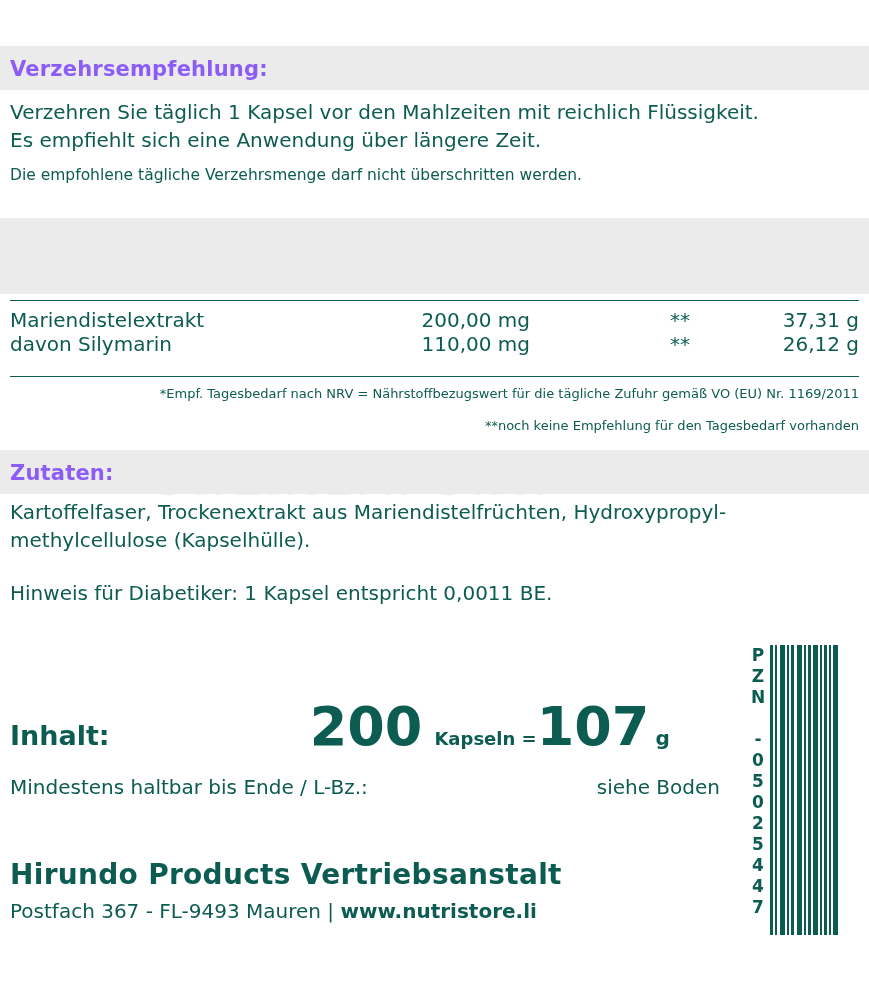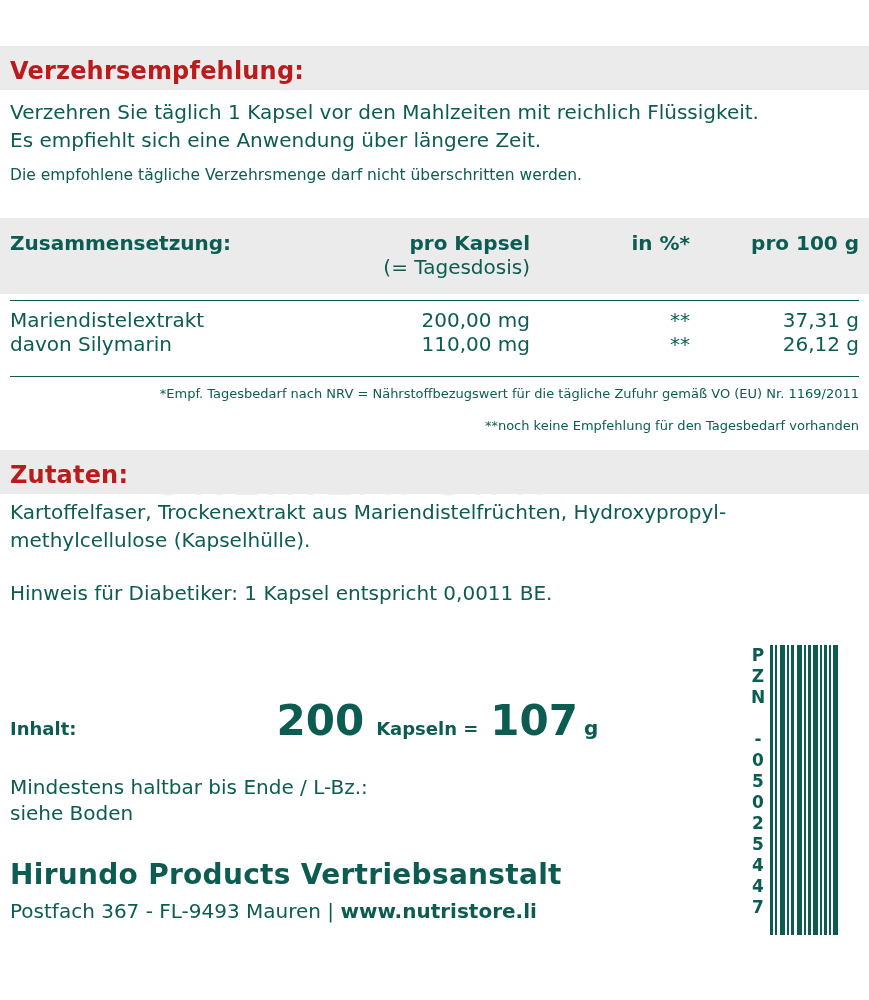--- a/index.html
+++ b/index.html
@@ -45,23 +45,23 @@
   .content {
     position: relative;
     z-index: 2;
   }
   .pad {
     padding-left: 10px;
     padding-right: 10px;
   }
   h2.section-title {
     margin: 0;
-    font-size: 24px;
-    font-weight: bold;
-    color: #b91c1c;
+    font-size: 21px;
+    font-weight: bold;
+    color: #8b5cf6;
     letter-spacing: 0.2px;
   }
   .body-text {
     font-size: 20px;
     color: #0c5c52;
     line-height: 1.28;
   }
   .small-text {
     font-size: 15.5px;
     color: #0c5c52;
@@ -108,25 +108,25 @@
   .nem-line {
     font-size: 21px;
     font-weight: bold;
     letter-spacing: 0.5px;
   }
   .inhalt-row {
     display: flex;
     align-items: baseline;
   }
   .inhalt-label {
-    font-size: 18px;
+    font-size: 27px;
     font-weight: bold;
   }
   .num-big {
-    font-size: 42px;
+    font-size: 54px;
     font-weight: bold;
     line-height: 1;
   }
   .kapseln {
     font-size: 18px;
     font-weight: bold;
   }
   .g-unit {
     font-size: 20px;
     font-weight: bold;
@@ -184,35 +184,20 @@
     <h2 class="section-title">Verzehrsempfehlung:</h2>
   </div>
 
   <div class="content pad" style="position:absolute;top:100px;left:0;width:869px;">
     <div class="body-text">Verzehren Sie täglich 1 Kapsel vor den Mahlzeiten mit reichlich Flüssigkeit.</div>
     <div class="body-text" style="margin-top:2px;">Es empfiehlt sich eine Anwendung über längere Zeit.</div>
     <div class="small-text" style="margin-top:13px;">Die empfohlene tägliche Verzehrsmenge darf nicht überschritten werden.</div>
   </div>
 
   <div class="band" style="top:218px;height:76px;"></div>
-  <div class="content" style="position:absolute;top:231px;left:10px;width:849px;">
-    <table class="comp-table">
-      <tbody>
-          <tr>
-        <th class="left" style="width:300px;">Zusammensetzung:</th>
-        <th style="width:220px;">
-          <span>pro Kapsel</span><br>
-          <span style="font-weight:normal;">(= Tagesdosis)</span>
-        </th>
-        <th style="width:160px;">in %*</th>
-        <th style="width:169px;">pro 100 g</th>
-      </tr>
-    </tbody>
-      </table>
-  </div>
 
   <div class="rule" style="top:300px;"></div>
 
   <div class="content" style="position:absolute;top:308px;left:10px;width:849px;">
     <table class="comp-table">
       <tbody>
           <tr>
         <td class="left" style="width:300px;">Mariendistelextrakt</td>
         <td style="width:220px;">200,00 mg</td>
         <td style="width:160px;">**</td>
@@ -245,26 +230,26 @@
     <div class="body-text" style="margin-top:2px;">methylcellulose (Kapselhülle).</div>
     <div class="body-text" style="margin-top:28px;">Hinweis für Diabetiker: 1 Kapsel entspricht 0,0011 BE.</div>
   </div>
 
 
   <div class="content" style="position:absolute;top:700px;left:10px;width:740px;">
     <div class="inhalt-row">
       <span class="inhalt-label">Inhalt:</span>
       <span class="num-big" style="margin-left:200px;">200</span>
       <span class="kapseln" style="margin-left:12px;">Kapseln =</span>
-      <span class="num-big" style="margin-left:12px;">107</span>
+      <span class="num-big" style="">107</span>
       <span class="g-unit" style="margin-left:6px;">g</span>
     </div>
   </div>
 
-  <div class="content" style="position:absolute;top:775px;left:10px;width:710px;display:flex;justify-content:space-between;flex-direction:column;">
+  <div class="content" style="position:absolute;top:775px;left:10px;width:710px;display:flex;justify-content:space-between;">
     <span class="body-text">Mindestens haltbar bis Ende / L-Bz.:</span>
     <span class="body-text">siehe Boden</span>
   </div>
 
   <div class="content pad" style="position:absolute;top:858px;left:0;width:869px;">
     <div class="company">Hirundo Products Vertriebsanstalt</div>
     <div class="address" style="margin-top:8px;">
       <span>Postfach 367 - FL-9493 Mauren | </span><b>www.nutristore.li</b>
     </div>
   </div>

